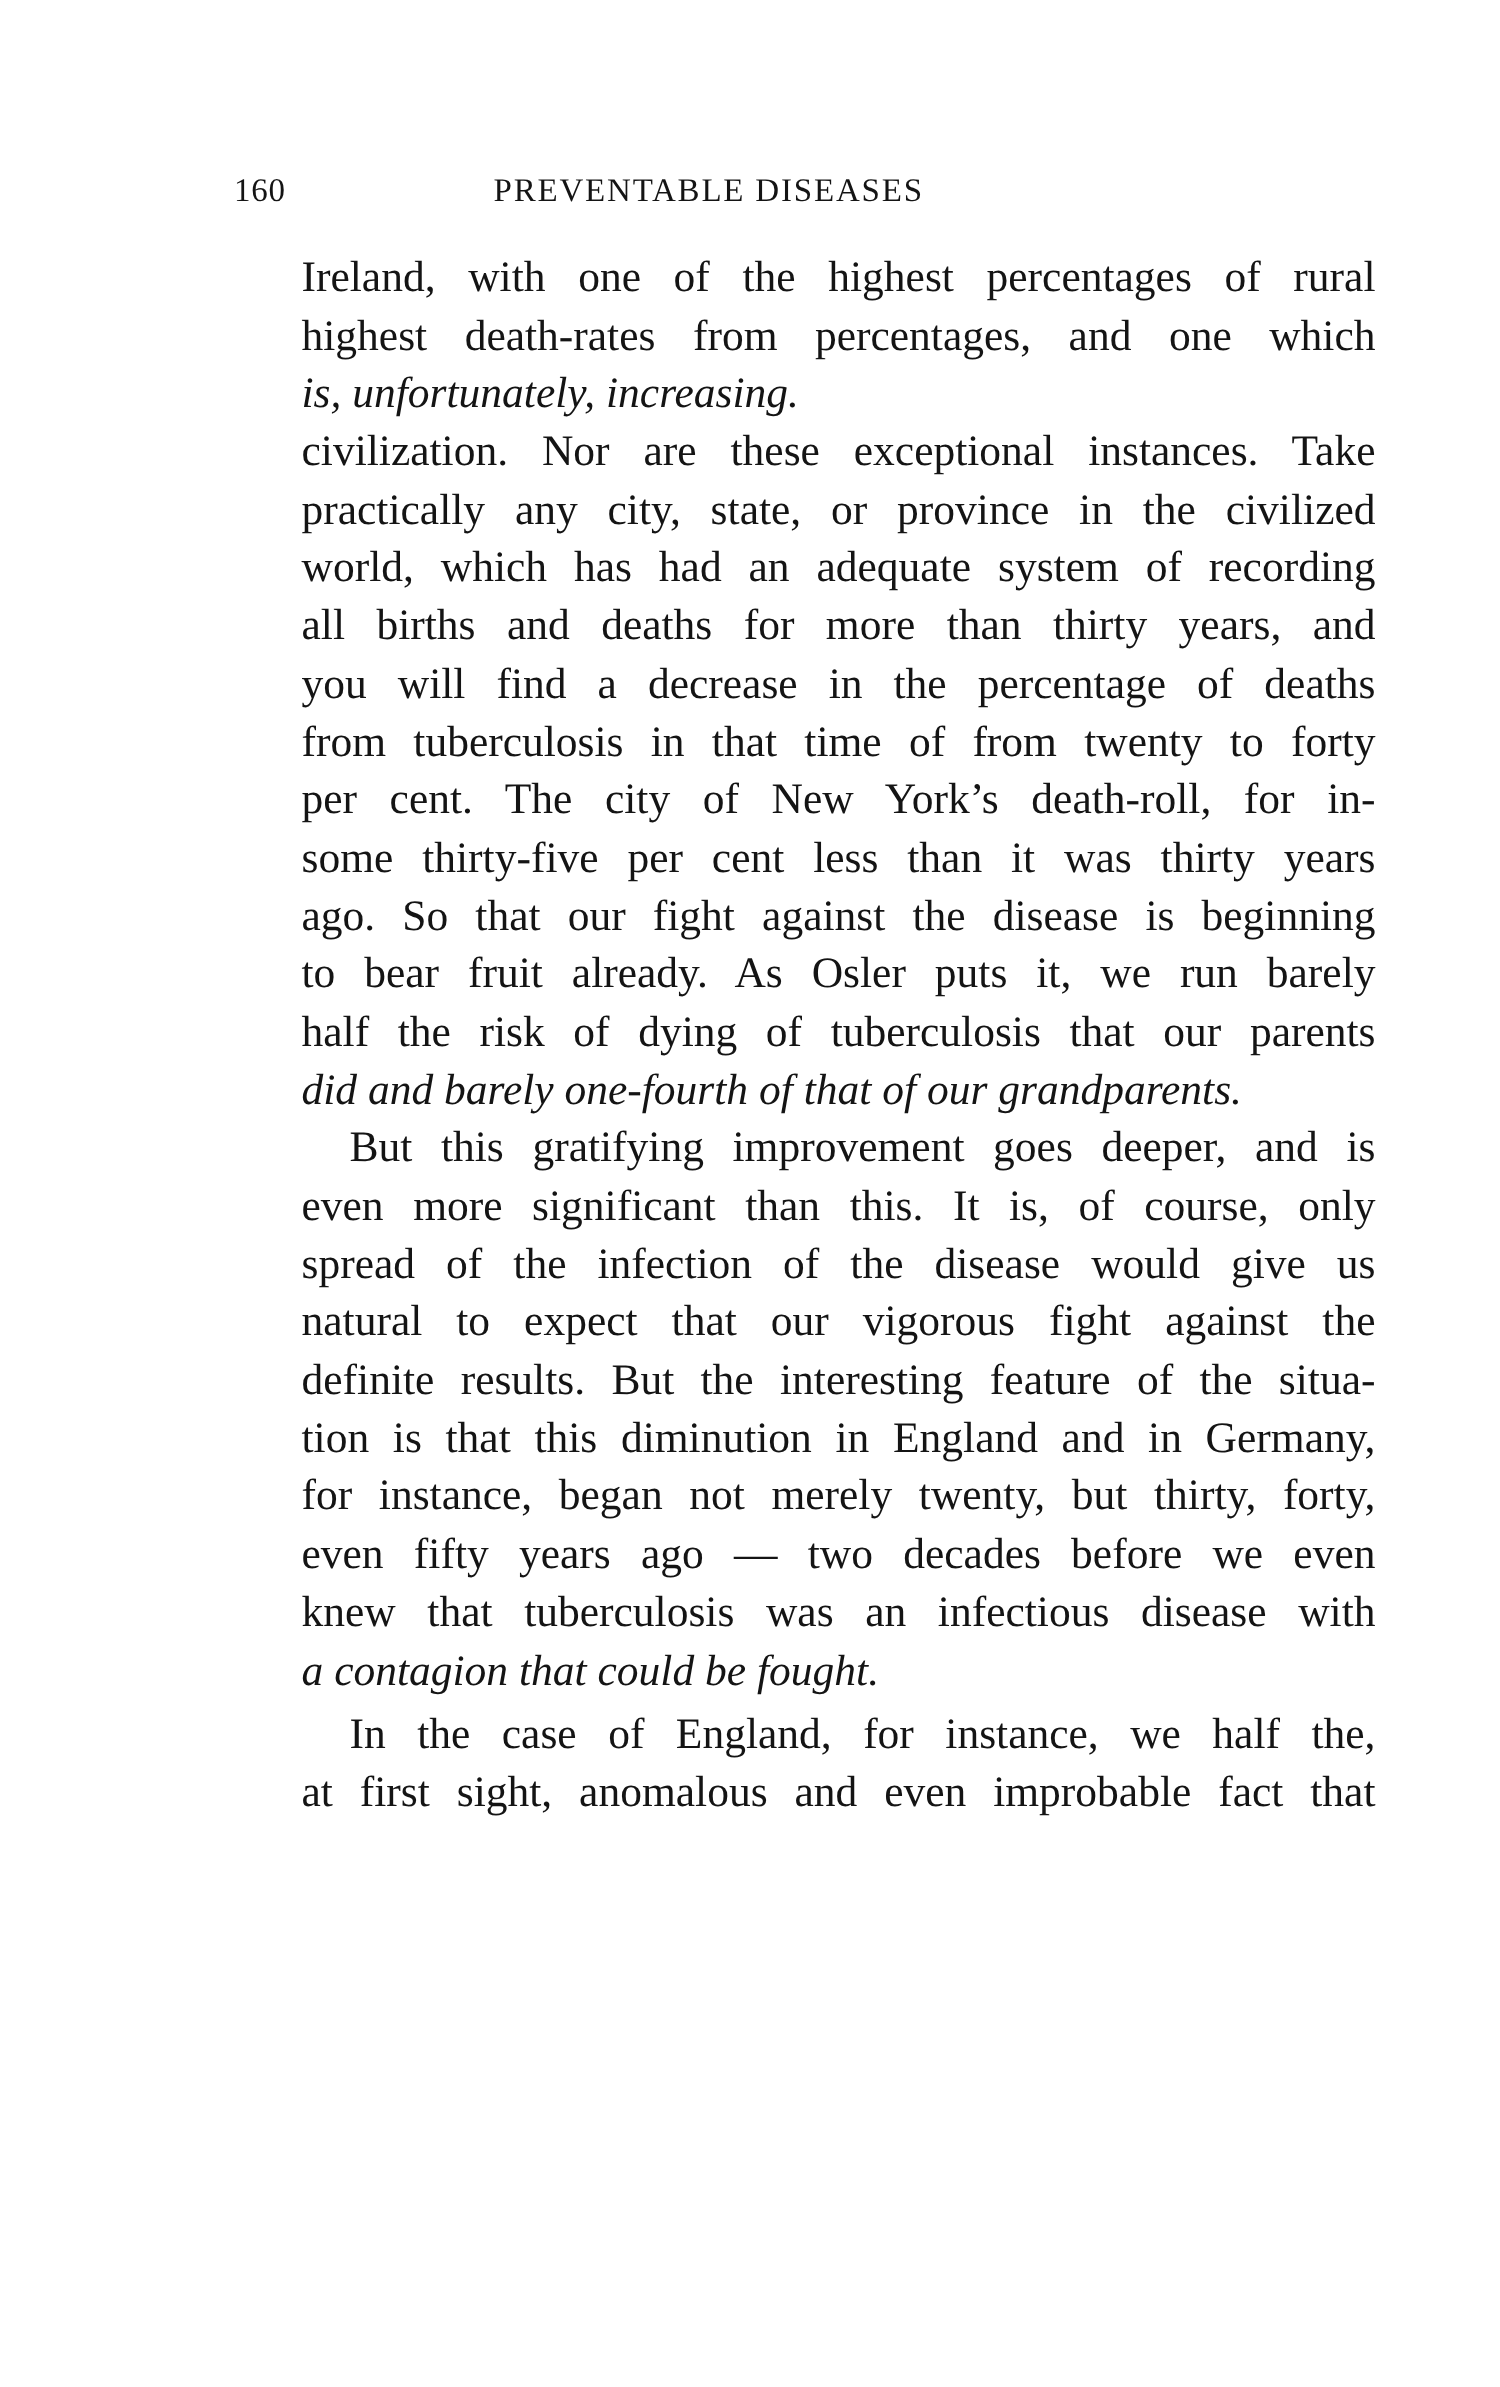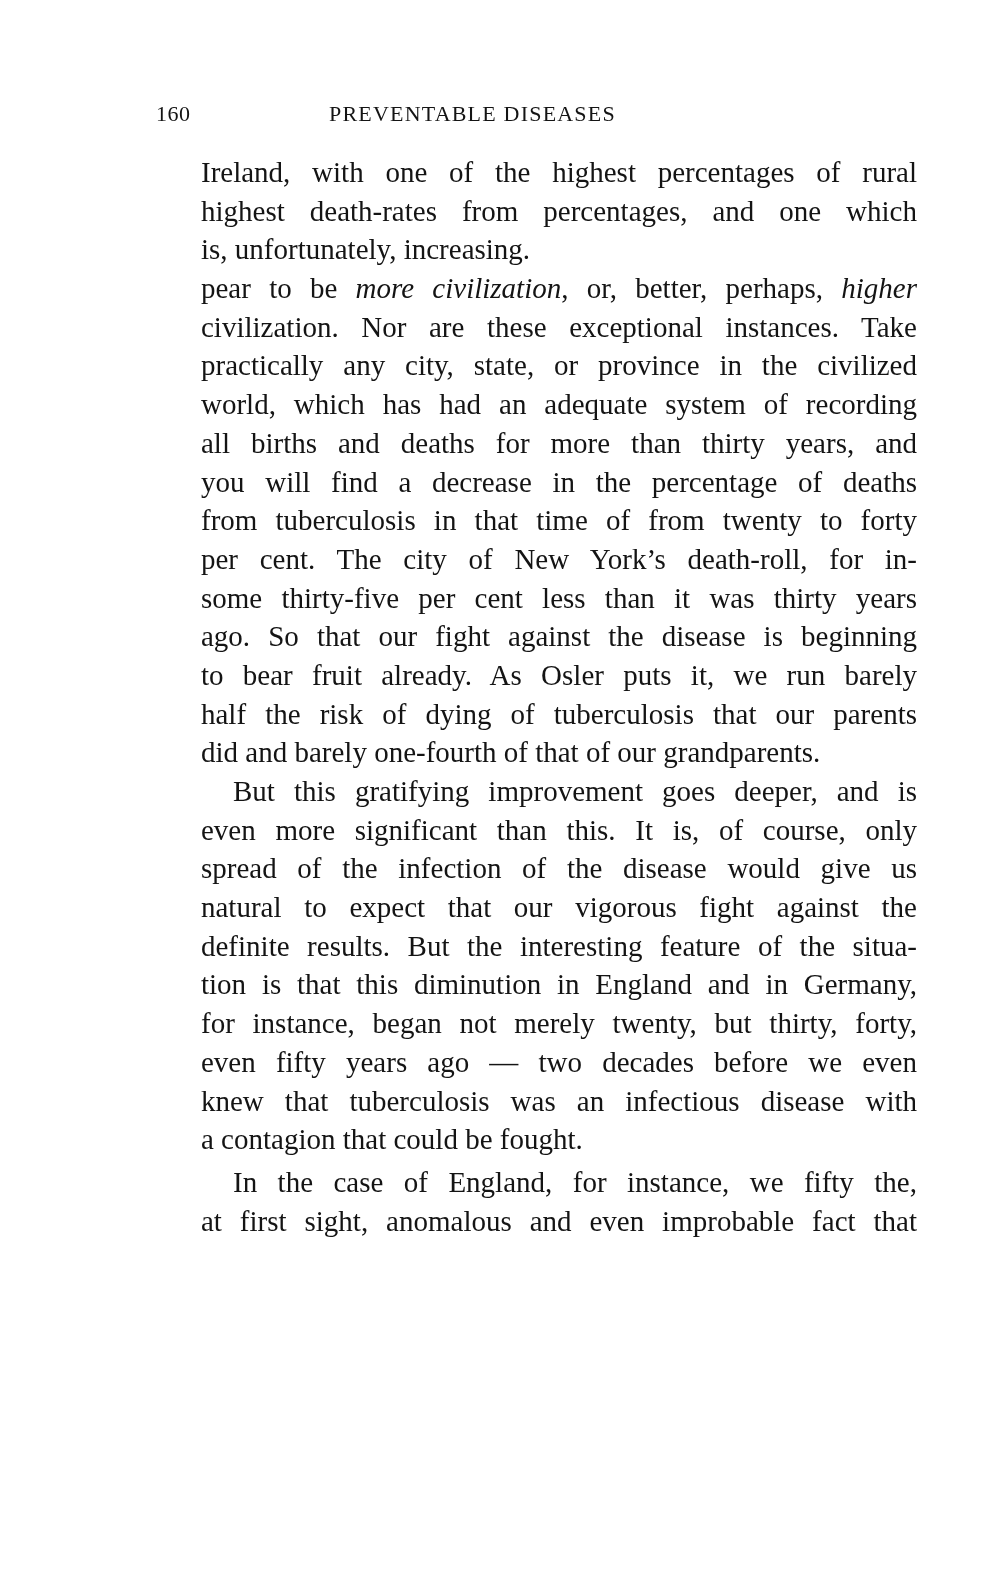--- a/index.html
+++ b/index.html
@@ -10,21 +10,21 @@
   body {
     width: 1000px;
     height: 1591px;
     position: relative;
     overflow: hidden;
     font-family: "Liberation Serif", "DejaVu Serif", serif;
     color: #141414;
   }
   .page {
     position: absolute;
-    left: 0; top: 0;
+    left: 0; top: 13px;
     width: 1000px;
     height: 1412px;
   }
   .running-head {
     position: absolute;
     top: 101px;
     left: 156px;
     width: 720px;
     height: 32px;
     font-size: 22px;
@@ -51,20 +51,21 @@
   }
   .line {
     height: 38.7px;
     line-height: 38.7px;
     white-space: nowrap;
     text-align: justify;
     text-align-last: justify;
   }
   .line.last {
     text-align-last: left;
+    font-style: italic;
   }
   .line.indent {
     padding-left: 32px;
   }
   .para-gap {
     height: 4px;
   }
   em {
     font-style: italic;
   }
@@ -81,21 +82,20 @@
 
   <div class="body-text">
 
     <div class="paragraph">
       <div class="line">Ireland, with one of the highest percentages of rural</div>
       <div class="line">highest death-rates from percentages, and one which</div>
       <div class="line last">is, unfortunately, increasing.</div>
     </div>
 
     <div class="paragraph">
-      <div class="line"><span>pear to be </span><em>more civilization</em><span>, or, better, perhaps, </span><em>higher</em></div>
       <div class="line">civilization. Nor are these exceptional instances. Take</div>
       <div class="line">practically any city, state, or province in the civilized</div>
       <div class="line">world, which has had an adequate system of recording</div>
       <div class="line">all births and deaths for more than thirty years, and</div>
       <div class="line">you will find a decrease in the percentage of deaths</div>
       <div class="line">from tuberculosis in that time of from twenty to forty</div>
       <div class="line">per cent. The city of New York’s death-roll, for in-</div>
       <div class="line">some thirty-five per cent less than it was thirty years</div>
       <div class="line">ago. So that our fight against the disease is beginning</div>
       <div class="line">to bear fruit already. As Osler puts it, we run barely</div>
@@ -112,18 +112,18 @@
       <div class="line">tion is that this diminution in England and in Germany,</div>
       <div class="line">for instance, began not merely twenty, but thirty, forty,</div>
       <div class="line">even fifty years ago — two decades before we even</div>
       <div class="line">knew that tuberculosis was an infectious disease with</div>
       <div class="line last">a contagion that could be fought.</div>
     </div>
 
     <div class="para-gap"></div>
 
     <div class="paragraph">
-      <div class="line indent">In the case of England, for instance, we fifty the,</div>
+      <div class="line indent">In the case of England, for instance, we half the,</div>
       <div class="line">at first sight, anomalous and even improbable fact that</div>
     </div>
 
   </div>
 </div>
 
 </body></html>

